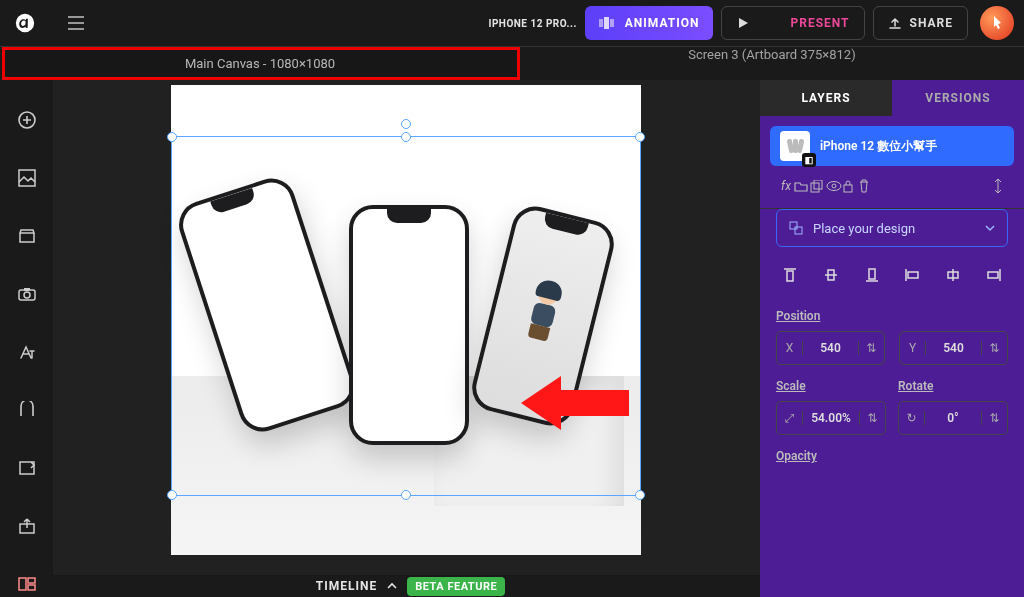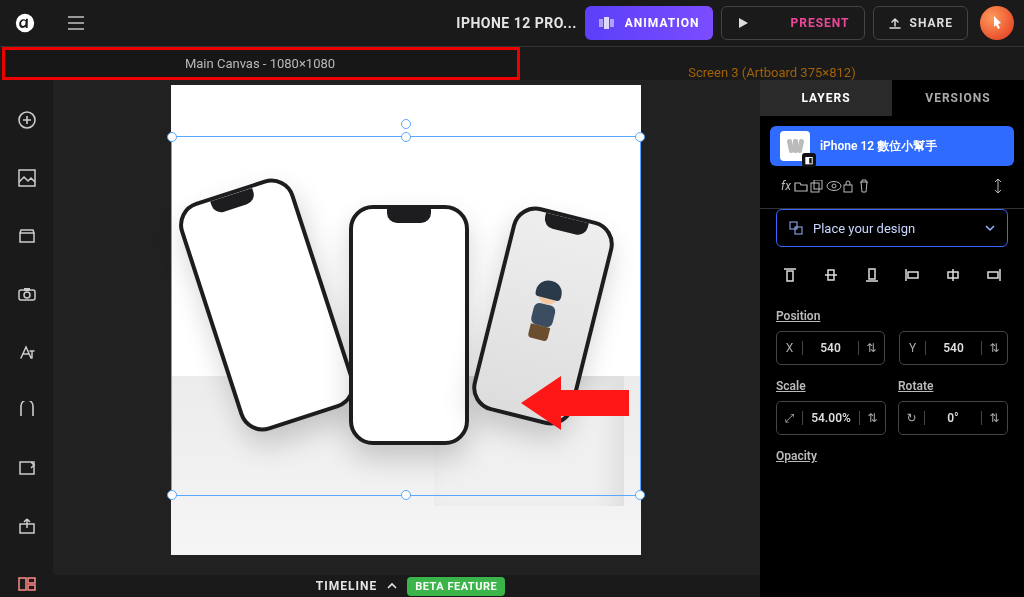--- a/index.html
+++ b/index.html
@@ -3,31 +3,31 @@
 <meta charset="utf-8">
 <style>
 * { margin: 0; padding: 0; box-sizing: border-box; font-family: -apple-system, BlinkMacSystemFont, "Segoe UI", Roboto, sans-serif; }
 body { width: 1024px; height: 597px; background: #1a1a1a; color: #e5e5e5; overflow: hidden; position: relative; }
 
 .top-bar { height: 47px; background: #1a1a1a; display: flex; align-items: center; border-bottom: 1px solid #333; padding: 0 10px; gap: 8px; }
 .logo { width: 30px; height: 30px; display:flex; align-items:center; justify-content:center; }
 .hamburger { width: 24px; height: 24px; margin-left: 16px; cursor: pointer; display:flex; flex-direction:column; justify-content:center; gap:4px; align-items:center;}
 .hamburger span { display:block; width:16px; height:2px; background:#999; }
 
-.project-title { margin-left: auto; font-weight: 700; font-size: 14px; letter-spacing: 0.5px; }
+.project-title { margin-left: auto; font-weight: 700; font-size: 10px; letter-spacing: 0.5px; }
 .btn { height: 34px; border-radius: 6px; display: flex; align-items: center; padding: 0 14px; font-size: 12px; font-weight: 700; letter-spacing: 1px; cursor: pointer; gap:8px;}
 .btn-anim { background: #5b3ff9; background: linear-gradient(90deg,#5c3ff9,#7b4dff); color: #fff; }
 .btn-present { border: 1px solid #444; color: #ec4899; gap: 40px; }
 .btn-share { border: 1px solid #444; color: #ddd; }
 .avatar { width: 34px; height: 34px; border-radius: 50%; background: radial-gradient(circle at 35% 35%, #ff9a5a, #e0331c); display:flex; align-items:center; justify-content:center; margin-left:4px;}
 
 .sub-bar { height: 33px; display: flex; position: relative; }
 .tab-main { flex: 0 0 520px; display: flex; align-items: center; justify-content: center; font-size: 13px; color: #ccc; position: relative; }
 .tab-highlight { position: absolute; left: 2px; top: 0; bottom: 0; right: 0; border: 3px solid #e00; background: rgba(0,0,0,0.1); pointer-events:none; }
-.tab-screen { flex: 1; display: flex; align-items: flex-end; justify-content: center; font-size: 13px; color: #a16207; }
+.tab-screen { flex: 1; display: flex; align-items: flex-start; justify-content: center; font-size: 13px; color: #a3a3a3; }
 
 .main-area { position: absolute; top: 80px; left: 53px; right: 264px; bottom: 22px; background: #212121; }
 .sidebar-left { position: absolute; left: 0; top: 80px; bottom: 0; width: 53px; background: #1a1a1a; display:flex; flex-direction:column; align-items:center; padding-top:28px; gap:34px;}
 .sidebar-left .sic { width:24px; height:24px; display:flex; align-items:center; justify-content:center; color:#ccc; cursor:pointer; }
 .sidebar-left .sic.active { color: #ff7d7d; }
 
 .canvas-stage { position: absolute; left: 118px; top: 5px; width: 470px; height: 470px; background: #fff; display:flex; align-items:center; justify-content:center; }
 .sel-frame { position:absolute; left:118px; top:56px; width:470px; height:360px; border:1.5px solid #59a7ff; pointer-events:none;}
 .sel-handle { position:absolute; width:10px; height:10px; background:#fff; border:1.5px solid #59a7ff; border-radius:50%; }
 .phones { position:relative; width:100%; height:100%; background:linear-gradient(180deg,#fff 0%,#fff 62%,#ececec 62%, #f5f5f5 100%);}
@@ -42,21 +42,21 @@
 .figure .hood { position:absolute; top:-4px; left:-3px; width:26px; height:18px; background:#2b3a4a; border-radius: 12px 12px 4px 4px; }
 .figure .body { width:22px; height:22px; background:#3a4d61; border-radius:6px; margin:0 auto; }
 .figure .legs { width:20px; height:14px; background:#6b4e2f; margin:0 auto; border-radius:0 0 4px 4px;}
 
 .big-arrow { position:absolute; left:468px; top:288px; pointer-events:none; }
 
 .timeline-bar { position: absolute; left: 53px; right: 256px; bottom: 0; height: 22px; display:flex; align-items:center; justify-content:center; gap:10px; background:#1a1a1a;}
 .timeline-label { font-size: 12px; font-weight:700; letter-spacing:1px; color:#e5e5e5; }
 .beta-badge { background:#3bb54a; color:#fff; font-size:11px; font-weight:700; padding:3px 8px; border-radius:4px; letter-spacing:0.5px;}
 
-.right-panel { position: absolute; right: 0; top: 80px; bottom: 0; width: 264px; background: #000000; overflow:hidden; font-size:12px;}
+.right-panel { position: absolute; right: 0; top: 80px; bottom: 0; width: 264px; background: #4c1d95; overflow:hidden; font-size:12px;}
 .rp-tabs { display:flex; height:36px; }
 .rp-tab { flex:1; display:flex; align-items:center; justify-content:center; font-weight:700; letter-spacing:1px; font-size:12px; color:#aaa; cursor:pointer;}
 .rp-tab.active { background:#2a2a2a; color:#fff; }
 
 .layer-row { margin:10px 10px 6px 10px; background:#2f6bff; border-radius:6px; height:40px; display:flex; align-items:center; gap:10px; padding:0 10px; color:#fff; font-weight:600; font-size:12px;}
 .layer-thumb { position:relative; width:30px; height:30px; background:#fff; border-radius:4px; display:flex; align-items:center; justify-content:center;}
 .layer-thumb .mini { width:5px; height:14px; background:#bbb; border-radius:2px; display:inline-block; }
 .layer-thumb .sub { position:absolute; right:-6px; bottom:-6px; width:14px; height:14px; background:#111; border-radius:3px; color:#fff; font-size:9px; display:flex;align-items:center;justify-content:center;}
 
 .layer-tools { display:flex; align-items:center; padding: 6px 16px 14px 18px; color:#bbb; border-bottom:1px solid #333;}

